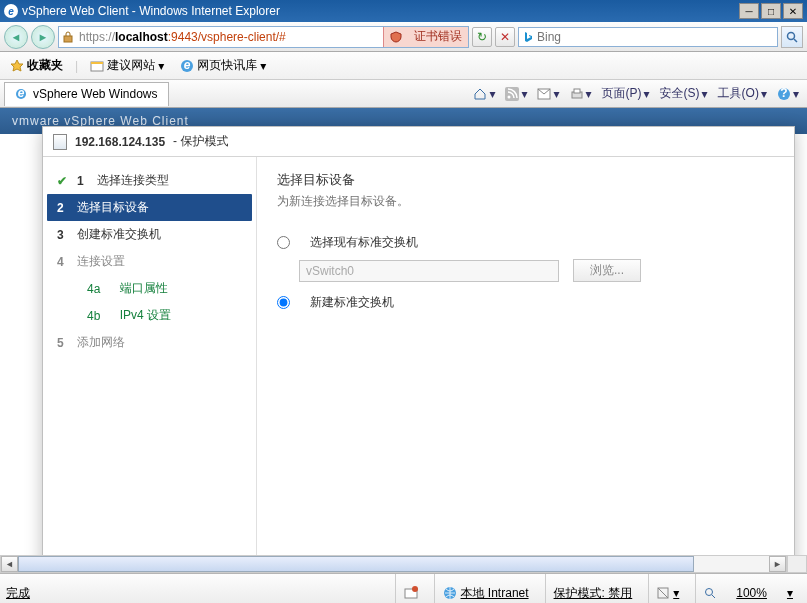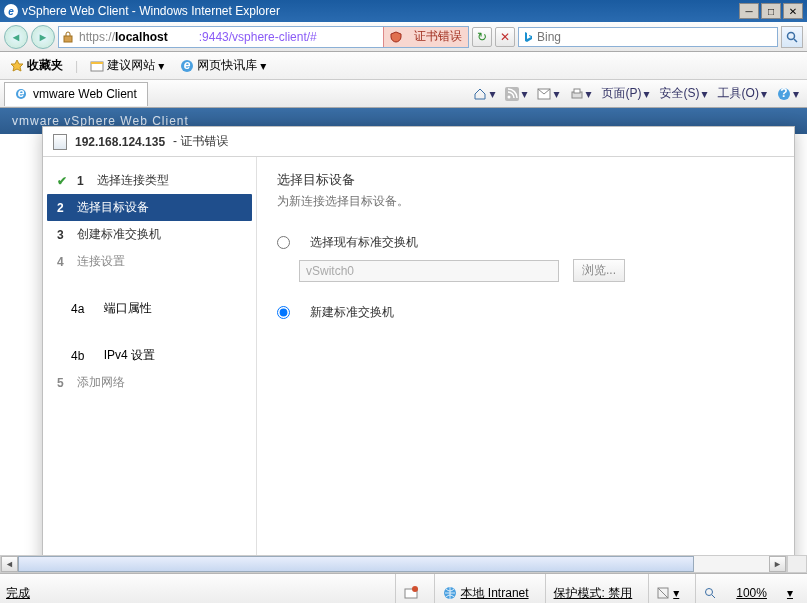--- a/index.html
+++ b/index.html
@@ -36,44 +36,44 @@
 .wizard { position: absolute; top: 18px; left: 42px; right: 12px; bottom: 0; background: #fff; border: 1px solid #bfbfbf; box-shadow: 0 4px 16px rgba(0,0,0,0.25); }
 .wiz-title { height: 30px; border-bottom: 1px solid #d5d5d5; display: flex; align-items: center; padding: 0 10px; gap: 8px; font-size: 13px; color: #333; }
 .doc-icon { width: 14px; height: 16px; border: 1px solid #888; background: linear-gradient(#fff,#e0e8f0); }
 .wiz-body { display: flex; height: calc(100% - 30px); }
 .wiz-side { width: 214px; border-right: 1px solid #e0e0e0; padding: 10px 0; }
 .step { display: flex; align-items: center; padding: 5px 14px; gap: 8px; color: #333; cursor: pointer; }
 .step.done { color: #333; }
 .step.done .chk { color: #3a9d3a; font-weight: bold; width: 12px; }
 .step .num { font-weight: 600; width: 12px; }
 .step.active { background: #1f4e8c; color: #fff; border-radius: 1px; margin: 0 4px; padding: 5px 10px; }
-.step.sub { padding-left: 28px; color: #000000; margin-top: 20px; }
+.step.sub { padding-left: 44px; color: #15803d; }
 .step.muted { color: #888; }
 .wiz-main { flex: 1; padding: 14px 20px; color: #333; }
 .wiz-main h4 { font-weight: normal; font-size: 13px; margin-bottom: 4px; }
 .wiz-main .desc { color: #737373; font-size: 12px; margin-bottom: 24px; }
 .opt { display: flex; align-items: center; gap: 20px; margin-bottom: 8px; }
 .opt input[type=radio] { width: 13px; height: 13px; }
 .txt-in { border: 1px solid #c5c5c5; background: #f7f7f7; padding: 3px 6px; margin-left: 22px; width: 260px; color: #aaa; }
-.browse { border: 1px solid #c5c5c5; background: linear-gradient(#fdfdfd,#ececec); padding: 2px 8px; margin-left: 14px; color: #888; cursor: pointer; }
+.browse { border: 1px solid #c5c5c5; background: linear-gradient(#fdfdfd,#ececec); padding: 2px 16px; margin-left: 14px; color: #888; cursor: pointer; }
 
 .hscroll { position: absolute; left: 0; right: 20px; bottom: 0; height: 18px; background: #efefef; border: 1px solid #ccc; display: flex; align-items: center; }
 .hscroll .arrow { width: 17px; height: 16px; background: linear-gradient(#fdfdfd,#e0e0e0); border: 1px solid #b5b5b5; display: flex; align-items: center; justify-content: center; cursor: pointer; font-size: 9px; color: #555; }
 .hscroll .track { flex: 1; height: 16px; background: #f4f4f4; position: relative; }
 .hscroll .thumb { position: absolute; left: 0; top: 0; height: 100%; width: 90%; background: linear-gradient(#e8eefc,#c8d8f0); border: 1px solid #9ab; }
 .corner { position: absolute; right: 0; bottom: 0; width: 20px; height: 18px; background: #efefef; border: 1px solid #ccc; }
 
 .statusbar { height: 39px; background: linear-gradient(#fdfdfd,#e8e8e8); border-top: 1px solid #b5b5b5; display: flex; align-items: center; padding: 0 6px; gap: 8px; text-decoration: underline; }
 .statusbar .sec { border-left: 1px solid #ccc; padding: 15px 8px; display: flex; align-items: center; gap: 4px; height: 100%; }
 .statusbar .spacer { flex: 1; }
 .statusbar .zoom { display: flex; align-items: center; gap: 20px; }
 
 .url-proto { color: #888; }
 .url-host { color: #000; font-weight: bold; }
-.url-path { color: #8b5cf6; padding-left: 31px; }
+.url-path { color: #c2410c; }
 svg { display: block; }
 </style>
 </head>
 <body>
 
 <div class="titlebar">
   <span class="ie-icon">e</span>
   <span>vSphere Web Client - Windows Internet Explorer</span>
   <span class="spacer"></span>
   <span class="winbtn">─</span>
@@ -140,21 +140,21 @@
     <span>网页快讯库</span> ▾
   </span>
 </div>
 
 <div class="tabbar">
   <div class="tab">
     <svg width="12" height="12">
         <circle cx="6" cy="6" r="5" fill="#4aa0e0"></circle>
         <text x="6" y="9" text-anchor="middle" fill="#fff" font-size="8" font-style="italic" font-weight="bold">e</text>
       </svg>
-    <span>vmware Web Client</span>
+    <span>vSphere Web Windows</span>
   </div>
   <span class="spacer"></span>
   <div class="toolbar-r">
     <span class="tit"><svg width="14" height="14">
           <path d="M2 7 L7 2 L12 7 V12 H2 Z" fill="none" stroke="#3a6ea5"></path>
         </svg>▾</span>
     <span class="tit"><svg width="14" height="14">
           <rect width="14" height="14" fill="#bbb" rx="2"></rect>
           <circle cx="4" cy="10" r="1.5" fill="#fff"></circle>
           <path d="M3 5 a6 6 0 0 1 6 6 M3 2 a9 9 0 0 1 9 9" fill="none" stroke="#fff" stroke-width="1.5"></path>
@@ -179,21 +179,21 @@
 
 <div class="client-area">
   <div class="vm-header">
     <span style="opacity:.9">vmware vSphere Web Client</span>
   </div>
 
   <div class="wizard">
     <div class="wiz-title">
       <span class="doc-icon"></span>
       <b>192.168.124.135</b>
-      <span> - 证书错误</span>
+      <span> - 保护模式</span>
     </div>
     <div class="wiz-body">
       <div class="wiz-side">
         <div class="step done">
           <span class="chk">✔</span>
           <span class="num">1</span>
           <span>选择连接类型</span>
         </div>
         <div class="step active">
           <span class="num">2</span>
@@ -221,21 +221,21 @@
         </div>
       </div>
       <div class="wiz-main">
         <h4>选择目标设备</h4>
         <div class="desc">为新连接选择目标设备。</div>
 
         <div class="opt">
           <input type="radio" name="sw" style="">
           <span>选择现有标准交换机</span>
         </div>
-        <div style="display:flex;align-items:center;margin-bottom:22px">
+        <div style="display:flex;align-items:center;margin-bottom:12px">
           <input class="txt-in" disabled="" value="vSwitch0" style="">
           <button class="browse" disabled="">浏览...</button>
         </div>
 
         <div class="opt">
           <input type="radio" name="sw" checked="" style="">
           <span>新建标准交换机</span>
         </div>
       </div>
     </div>

